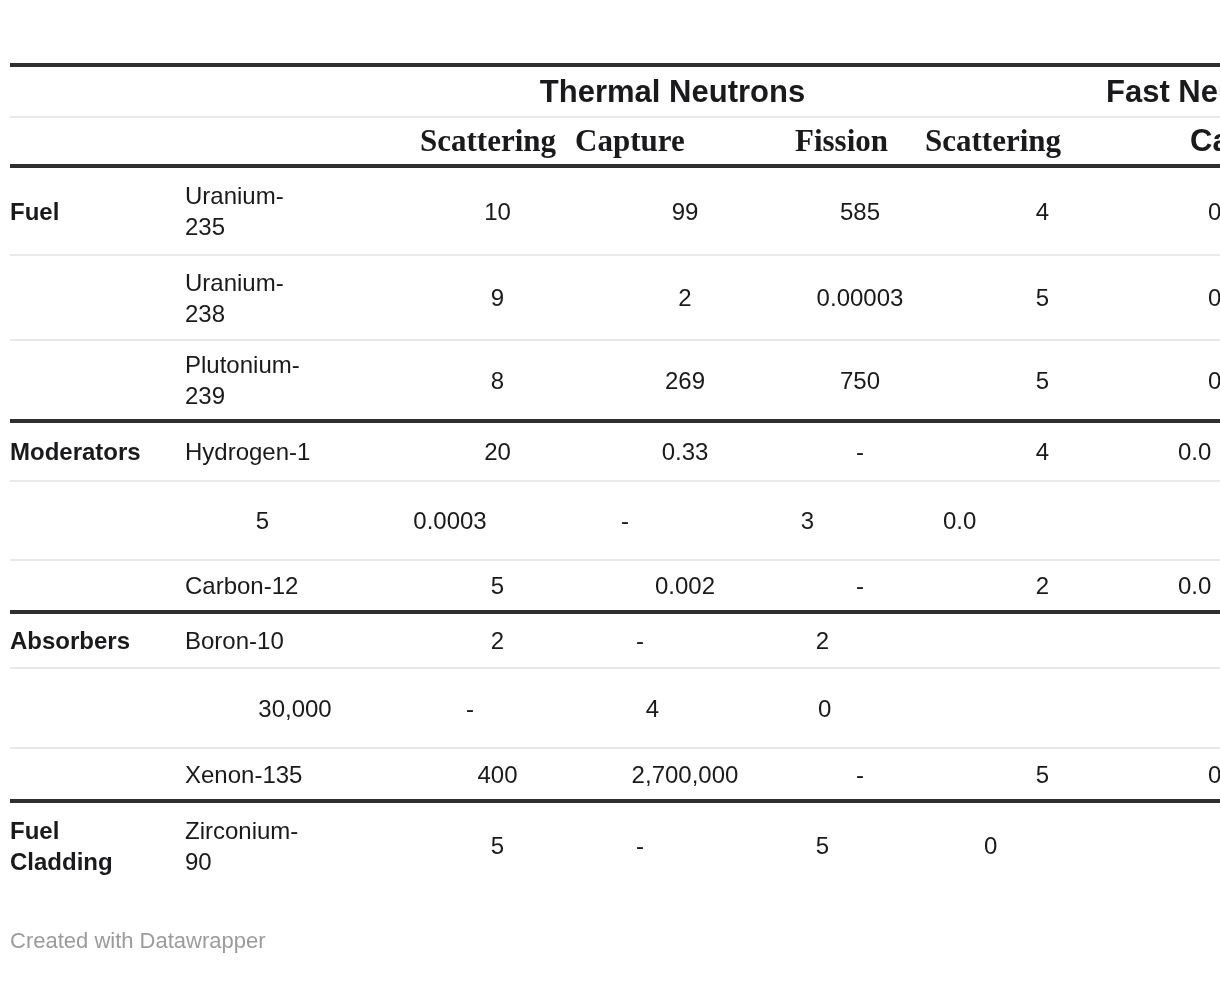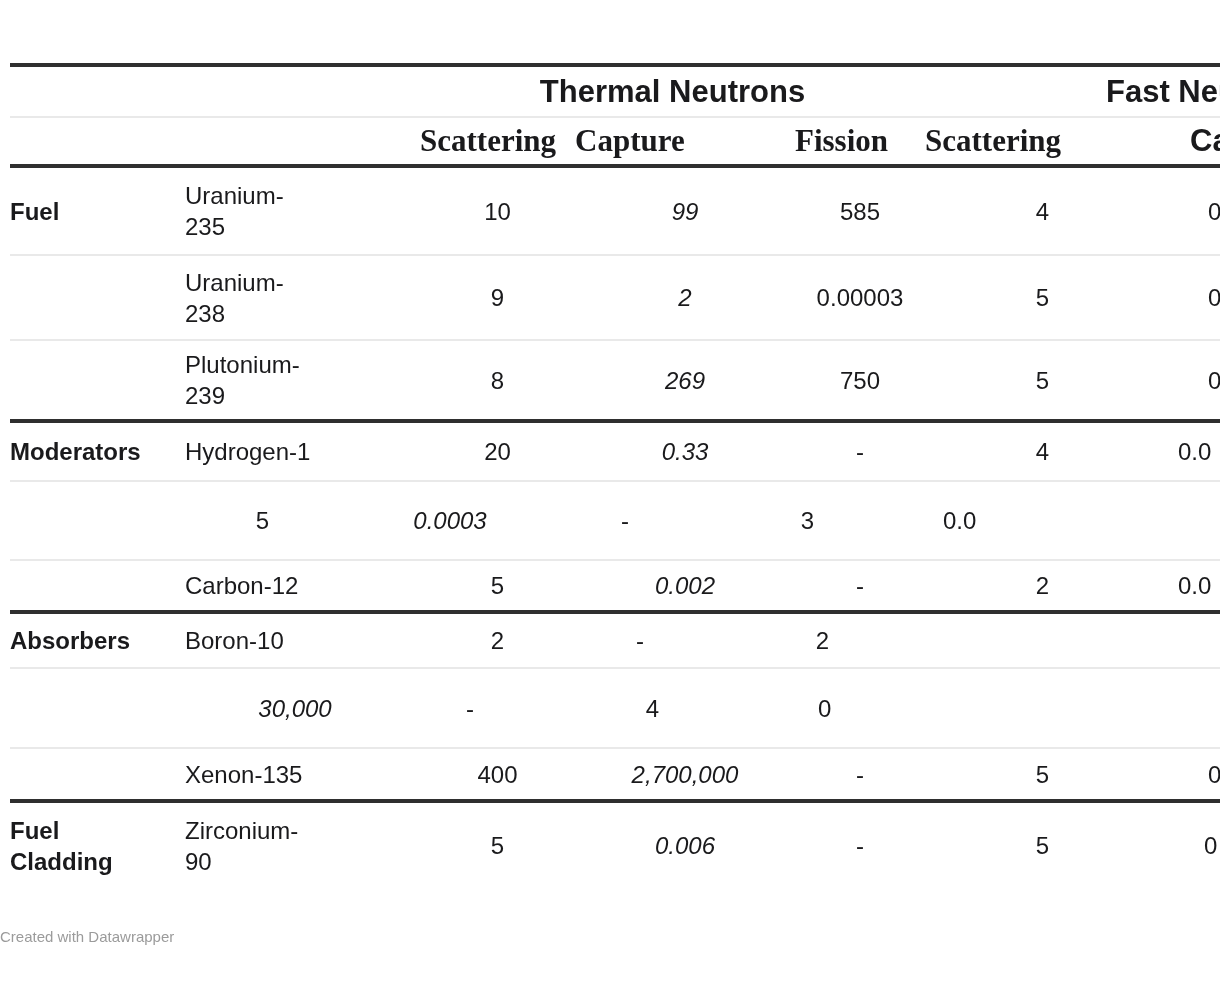--- a/index.html
+++ b/index.html
@@ -40,21 +40,21 @@
   .hc4{width:220px;}
   .hc5{width:130px;}
   .hc6{width:235px;}
   .hc7{width:160px;justify-content:flex-start;padding-left:30px;white-space:nowrap;}
 
   .trow{display:flex;align-items:stretch;}
   .cell{display:flex;align-items:center;font-size:24px;line-height:31px;}
   .c1{width:175px;font-weight:bold;white-space:pre-line;}
   .c2{width:235px;white-space:pre-line;}
   .c3{width:155px;justify-content:center;}
-  .c4{width:220px;justify-content:center;font-style:italic;}
+  .c4{width:220px;justify-content:center;}
   .c5{width:130px;justify-content:center;}
   .c6{width:235px;justify-content:center;}
   .c7{width:160px;justify-content:flex-start;white-space:nowrap;}
 
   .trow:nth-child(1){height:88px;border-bottom:2px solid var(--light);}
   .trow:nth-child(2){height:85px;border-bottom:2px solid var(--light);}
   .trow:nth-child(3){height:82px;border-bottom:4px solid var(--dark);}
   .trow:nth-child(4){height:59px;border-bottom:2px solid var(--light);}
   .trow:nth-child(5){height:79px;border-bottom:2px solid var(--light);}
   .trow:nth-child(6){height:53px;border-bottom:4px solid var(--dark);}
@@ -68,23 +68,23 @@
   .trow:nth-child(2) .c7,
   .trow:nth-child(3) .c7,
   .trow:nth-child(8) .c7,
   .trow:nth-child(9) .c7{padding-left:48px;}
   .trow:nth-child(4) .c7,
   .trow:nth-child(5) .c7,
   .trow:nth-child(6) .c7{padding-left:18px;}
   .trow:nth-child(10) .c7{padding-left:44px;}
 
   .footer{
-    margin-left:0;
+    margin-left:10px;
     margin-top:40px;
-    font-size:15px;
+    font-size:22px;
   }
   .footer a{
     color:var(--credit);
     text-decoration:none;
     cursor:pointer;
   }
 </style>
 </head>
 <body>
 
@@ -200,21 +200,20 @@
           <div class="cell c5">-</div>
           <div class="cell c6">5</div>
           <div class="cell c7">0</div>
         </div>
         <div class="trow">
           <div class="cell c1">Fuel
 Cladding</div>
           <div class="cell c2">Zirconium-
 90</div>
           <div class="cell c3">5</div>
-          <div class="cell c4">0.006</div>
           <div class="cell c5">-</div>
           <div class="cell c6">5</div>
           <div class="cell c7">0</div>
         </div>
       </div>
   </div>
 
   <div class="footer">
     <a>Created with Datawrapper</a>
   </div>

